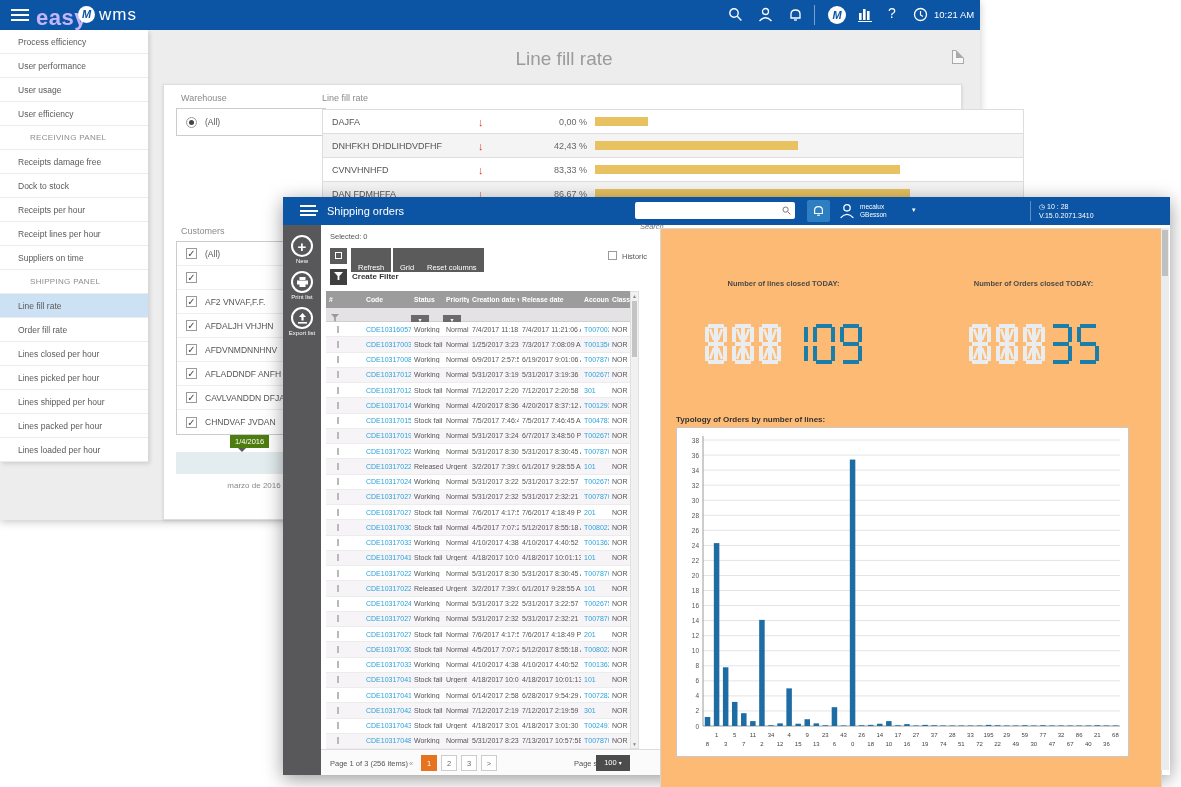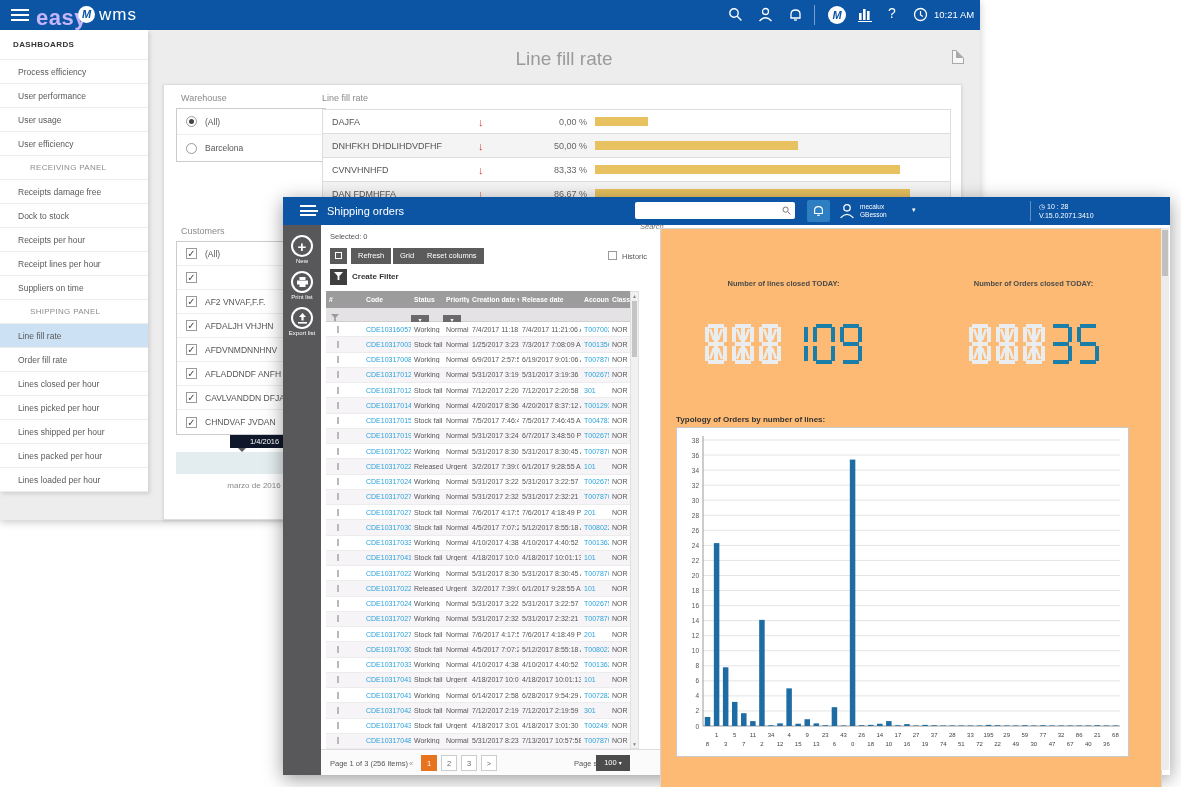--- a/index.html
+++ b/index.html
@@ -38,30 +38,30 @@
   .opt-box { border:1px solid #ccc; background:#fff; }
   .opt-row { display:flex; align-items:center; border-bottom:1px solid #eee; padding-left:9px; }
   .opt-row:last-child { border-bottom:none; }
   .radio { width:11px; height:11px; border-radius:50%; border:1px solid #9a9a9a; margin-right:8px; position:relative; background:#fff; }
   .radio.sel:after { content:""; position:absolute; left:2px; top:2px; width:5px; height:5px; border-radius:50%; background:#444; }
   .chk { width:11px; height:11px; border:1px solid #9a9a9a; margin-right:8px; background:#fff;
     font-size:10px; line-height:10px; color:#4a4a4a; text-align:center; }
   .opt-lb { font-size:8.5px; color:#555; white-space:nowrap; }
 
   
-  #lf-rows { position:absolute; left:158px; top:24px; width:629px; border:1px solid #ddd; border-bottom:none; }
+  #lf-rows { position:absolute; left:158px; top:24px; width:702px; border:1px solid #ddd; border-bottom:none; }
   .lf-row { height:24px; display:flex; align-items:center; border-bottom:1px solid #ddd; background:#fff; position:relative; }
   .lf-row.alt { background:#f4f4f4; }
   .lf-name { position:absolute; left:9px; font-size:9px; color:#555; }
   .lf-arrow { position:absolute; left:155px; font-size:11px; font-weight:bold; }
   .lf-pct { position:absolute; left:200px; width:64px; text-align:right; font-size:9px; color:#666; }
   .lf-bar { position:absolute; left:272px; height:9px; }
 
   
-  #tl-tip { position:absolute; background:#0f172a; color:#fff; font-size:7.5px; padding:2px 20px; }
+  #tl-tip { position:absolute; background:#4d7c0f; color:#fff; font-size:7.5px; padding:2px 5px; }
   #tl-tip:after { content:""; position:absolute; left:8px; bottom:-4px; border:4px solid transparent; border-top-color:#5a5a5a; border-bottom:none; }
   .tl-axis-lb { font-size:8px; color:#8a8a8a; }
 
   
   .doc-ic { width:12px; height:14px; border:1px solid #aaa; position:relative; background:#f7f7f7; }
   .doc-ic:after { content:""; position:absolute; right:-1px; top:-1px; border:4px solid #ededed; border-left-color:#aaa; border-bottom-color:#aaa; }
 
   
   #win { position:absolute; left:283px; top:197px; width:887px; height:578px; background:#fff; z-index:2;
     box-shadow:0 4px 18px rgba(0,0,0,.4); }
@@ -76,21 +76,21 @@
 
   
   #rail { position:absolute; left:0; top:28px; width:38px; height:550px; background:#58585a; }
   .tool { position:absolute; left:0; width:38px; text-align:center; }
   .tool-c { width:22px; height:22px; border:2px solid #fff; border-radius:50%; margin:0 auto; color:#fff;
     display:flex; align-items:center; justify-content:center; }
   .tool-lb { color:#fff; font-size:6px; margin-top:1px; }
 
   
   .sm-txt { font-size:7.5px; color:#555; }
-  .gbtn { position:absolute; height:16px; background:#5b5b5b; color:#fff; font-size:7.5px; text-align:center; line-height:16px; padding:0 7px; }
+  .gbtn { position:absolute; height:16px; background:#5b5b5b; color:#fff; font-size:7.5px; text-align:center; line-height:16px; padding:12px 7px; }
   .chk-sm { width:9px; height:9px; border:1px solid #9a9a9a; background:#fff; }
   #cf-label { font-size:8px; font-weight:bold; color:#333; }
 
   
   #tbl-hd, #tbl-flt, .t-row { position:relative; display:grid;
     grid-template-columns:37px 48px 32px 26px 50px 62px 28px 21px; }
   #tbl-hd { background:#9c9c9c; height:17px; align-items:center; }
   #tbl-hd div { color:#fff; font-size:6.8px; font-weight:bold; padding-left:3px; white-space:nowrap; overflow:hidden; }
   #tbl-flt { background:#e4e2e4; height:14px; align-items:center; border-bottom:1px solid #cfcfcf; }
   .dd-btn { width:18px; height:10px; background:#6a6a6a; color:#fff; font-size:6px; text-align:center; line-height:10px; }
@@ -153,21 +153,20 @@
       </svg>
     <span class="abs tb-ic" style="left:888px;top:5px;font-size:14px">?</span>
     <svg class="abs tb-ic" style="left:913px;top:7px" width="15" height="15" viewBox="0 0 15 15">
         <circle cx="7.5" cy="7.5" r="6" fill="none" stroke="#fff" stroke-width="1.3"></circle>
         <path d="M7.5 4 L7.5 8 L10 9.5" fill="none" stroke="#fff" stroke-width="1.2"></path>
       </svg>
     <span class="abs" id="tb-time" style="left:934px;top:9px">10:21 AM</span>
   </div>
 
   <div id="sidebar">
-      <div class="sb-row sb-title">DASHBOARDS</div>
       <div class="sb-row sb-item">Process efficiency</div>
       <div class="sb-row sb-item">User performance</div>
       <div class="sb-row sb-item">User usage</div>
       <div class="sb-row sb-item">User efficiency</div>
       <div class="sb-row sb-header">RECEIVING PANEL</div>
       <div class="sb-row sb-item">Receipts damage free</div>
       <div class="sb-row sb-item">Dock to stock</div>
       <div class="sb-row sb-item">Receipts per hour</div>
       <div class="sb-row sb-item">Receipt lines per hour</div>
       <div class="sb-row sb-item">Suppliers on time</div>
@@ -184,24 +183,20 @@
   <div id="dash-title">Line fill rate</div>
   <div class="abs doc-ic" style="left:952px;top:50px"></div>
 
   <div id="card">
     <div class="abs grp-label" style="left:17px;top:8px">Warehouse</div>
     <div class="abs opt-box" id="wh-box" style="left:12px;top:23px;width:150px">
         <div class="opt-row" style="height: 26px;">
           <span class="radio sel"></span>
           <span class="opt-lb">(All)</span>
         </div>
-        <div class="opt-row" style="height: 26px;">
-          <span class="radio"></span>
-          <span class="opt-lb">Barcelona</span>
-        </div>
       </div>
 
     <div class="abs grp-label" style="left:17px;top:141px">Customers</div>
     <div class="abs opt-box" id="cust-box" style="left:12px;top:156px;width:150px">
         <div class="opt-row" style="height: 24px;">
           <span class="chk">✓</span>
           <span class="opt-lb">(All)</span>
         </div>
         <div class="opt-row" style="height: 24px;">
           <span class="chk">✓</span>
@@ -244,21 +239,21 @@
     <div id="lf-rows">
         <div class="lf-row">
           <span class="lf-name">DAJFA</span>
           <span class="lf-arrow" style="color: rgb(224, 57, 46);">↓</span>
           <span class="lf-pct">0,00 %</span>
           <span class="lf-bar" style="width: 53px; background: rgb(232, 194, 96);"></span>
         </div>
         <div class="lf-row alt">
           <span class="lf-name">DNHFKH DHDLIHDVDFHF</span>
           <span class="lf-arrow" style="color: rgb(224, 57, 46);">↓</span>
-          <span class="lf-pct">50,00 %</span>
+          <span class="lf-pct">42,43 %</span>
           <span class="lf-bar" style="width: 203px; background: rgb(232, 194, 96);"></span>
         </div>
         <div class="lf-row">
           <span class="lf-name">CVNVHNHFD</span>
           <span class="lf-arrow" style="color: rgb(224, 57, 46);">↓</span>
           <span class="lf-pct">83,33 %</span>
           <span class="lf-bar" style="width: 305px; background: rgb(232, 194, 96);"></span>
         </div>
         <div class="lf-row alt">
           <span class="lf-name">DAN FDMHFFA</span>

